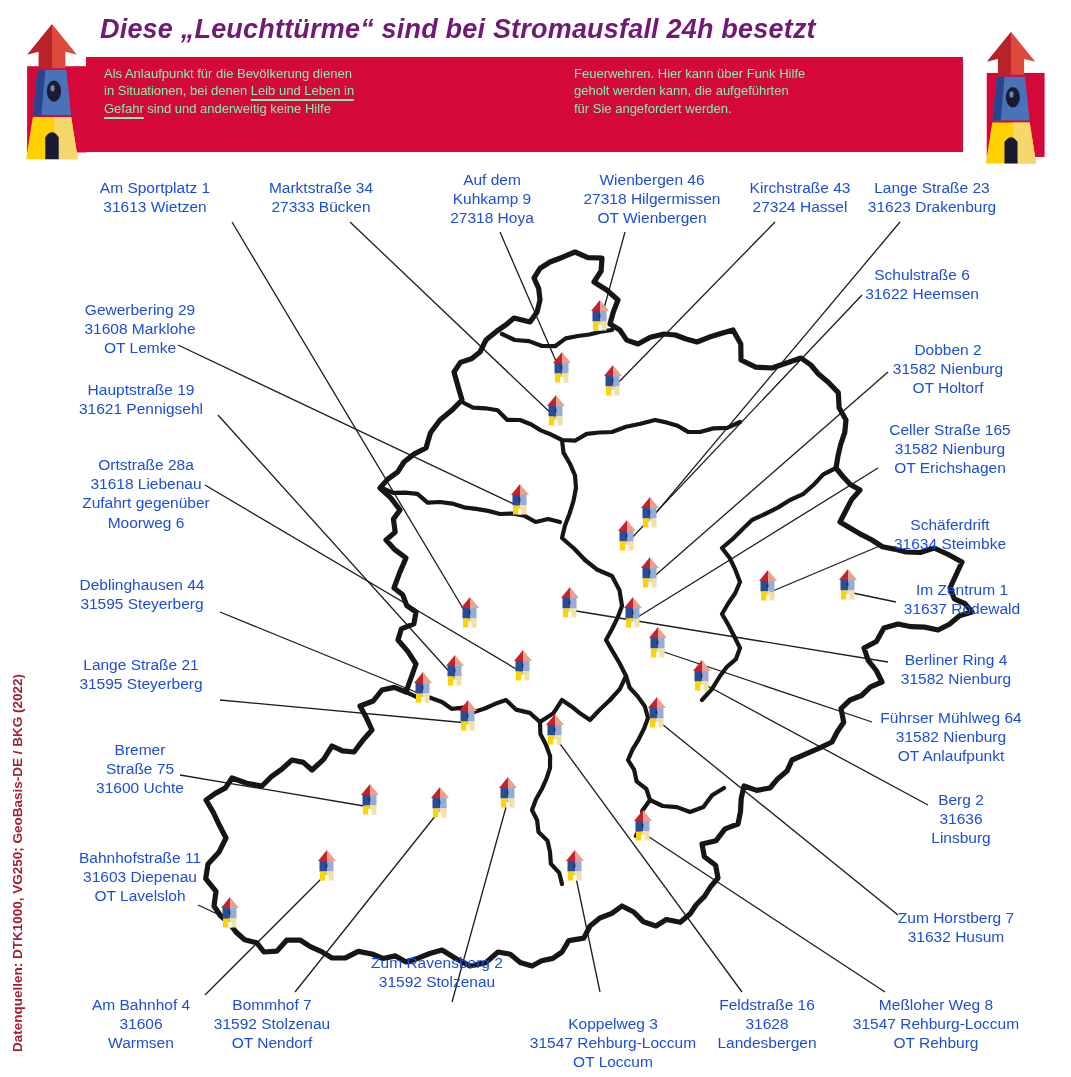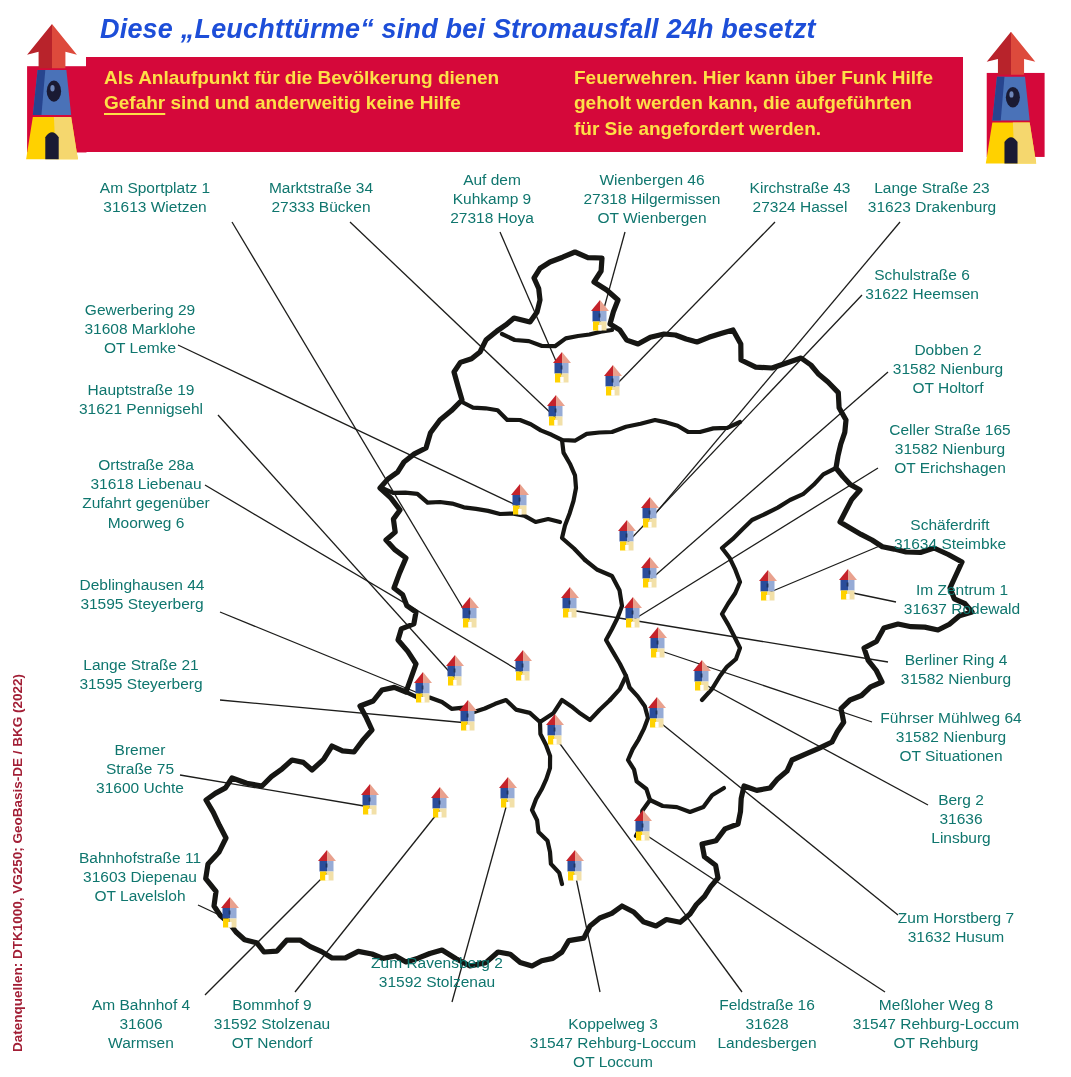--- a/index.html
+++ b/index.html
@@ -1,28 +1,28 @@
 <!DOCTYPE html>
 <html><head>
 <meta charset="utf-8">
 <style>
   html,body{margin:0;padding:0;}
   body{width:1071px;height:1077px;position:relative;background:#fff;
        font-family:"Liberation Sans","DejaVu Sans",sans-serif;color:#1d1d1b;overflow:hidden;}
   #canvas{position:absolute;inset:0;width:1071px;height:1077px;}
   .title{position:absolute;left:100px;top:14px;font-size:27px;font-weight:bold;font-style:italic;
-         letter-spacing:.2px;color:#1d4ed8;white-space:nowrap;text-align:right;}
+         letter-spacing:.2px;color:#701a75;white-space:nowrap;text-align:right;}
   .banner{position:absolute;left:86px;top:57px;width:877px;height:95px;display:flex;
           align-items:flex-start;box-sizing:border-box;padding:8px 0 0 18px;}
-  .banner-col{font-weight:bold;font-size:19px;line-height:1.34;color:#fde047;}
+  .banner-col{font-weight:normal;font-size:13px;line-height:1.34;color:#86efac;}
   .banner-col.left{width:448px;}
   .banner-col.right{margin-left:22px;width:370px;}
   .banner-col u{text-decoration:underline;text-decoration-thickness:2px;text-underline-offset:4px;}
   .map-label{position:absolute;transform:translateX(-50%);text-align:center;
-             font-size:15.5px;line-height:1.24;color:#0f766e;white-space:nowrap;}
+             font-size:15.5px;line-height:1.24;color:#1d4ed8;white-space:nowrap;}
   .source-note{position:absolute;left:10px;top:1052px;transform:rotate(-90deg);
                transform-origin:top left;white-space:nowrap;font-size:13.5px;font-weight:bold;}
   .lh-corner{position:absolute;}
   svg{display:block;}
 </style>
 </head>
 <body>
 
 <div id="canvas">
 
@@ -51,20 +51,21 @@
         <rect x="10.2" y="26" width="3.4" height="5.6" fill="#ffffff"></rect>
       </symbol>
     </defs>
   </svg>
 
   <div class="title">Diese „Leuchttürme“ sind bei Stromausfall 24h besetzt</div>
 
   <div class="banner" id="banner" style="background: rgb(213, 8, 58);">
     <div class="banner-col left" id="banner-left">
         <div><span>Als Anlaufpunkt für die Bevölkerung dienen</span></div>
+        <div><span>in Situationen, bei denen </span><u>Leib und Leben in</u></div>
         <div><u>Gefahr</u><span> sind und anderweitig keine Hilfe</span></div>
       </div>
     <div class="banner-col right" id="banner-right">
         <div><span>Feuerwehren. Hier kann über Funk Hilfe</span></div>
         <div><span>geholt werden kann, die aufgeführten</span></div>
         <div><span>für Sie angefordert werden.</span></div>
       </div>
   </div>
 
   <div class="lh-corner" style="left:6px;top:22px">
@@ -226,21 +227,21 @@
         <div>Berliner Ring 4</div>
         <div>31582 Nienburg</div>
       </div>
       <div class="map-label" style="left: 141px; top: 655px;">
         <div>Lange Straße 21</div>
         <div>31595 Steyerberg</div>
       </div>
       <div class="map-label" style="left: 951px; top: 708px;">
         <div>Führser Mühlweg 64</div>
         <div>31582 Nienburg</div>
-        <div>OT Situationen</div>
+        <div>OT Anlaufpunkt</div>
       </div>
       <div class="map-label" style="left: 140px; top: 740px;">
         <div>Bremer</div>
         <div>Straße 75</div>
         <div>31600 Uchte</div>
       </div>
       <div class="map-label" style="left: 961px; top: 790px;">
         <div>Berg 2</div>
         <div>31636</div>
         <div>Linsburg</div>
@@ -253,21 +254,21 @@
       <div class="map-label" style="left: 956px; top: 908px;">
         <div>Zum Horstberg 7</div>
         <div>31632 Husum</div>
       </div>
       <div class="map-label" style="left: 141px; top: 995px;">
         <div>Am Bahnhof 4</div>
         <div>31606</div>
         <div>Warmsen</div>
       </div>
       <div class="map-label" style="left: 272px; top: 995px;">
-        <div>Bommhof 9</div>
+        <div>Bommhof 7</div>
         <div>31592 Stolzenau</div>
         <div>OT Nendorf</div>
       </div>
       <div class="map-label" style="left: 437px; top: 953px;">
         <div>Zum Ravensberg 2</div>
         <div>31592 Stolzenau</div>
       </div>
       <div class="map-label" style="left: 613px; top: 1014px;">
         <div>Koppelweg 3</div>
         <div>31547 Rehburg-Loccum</div>

